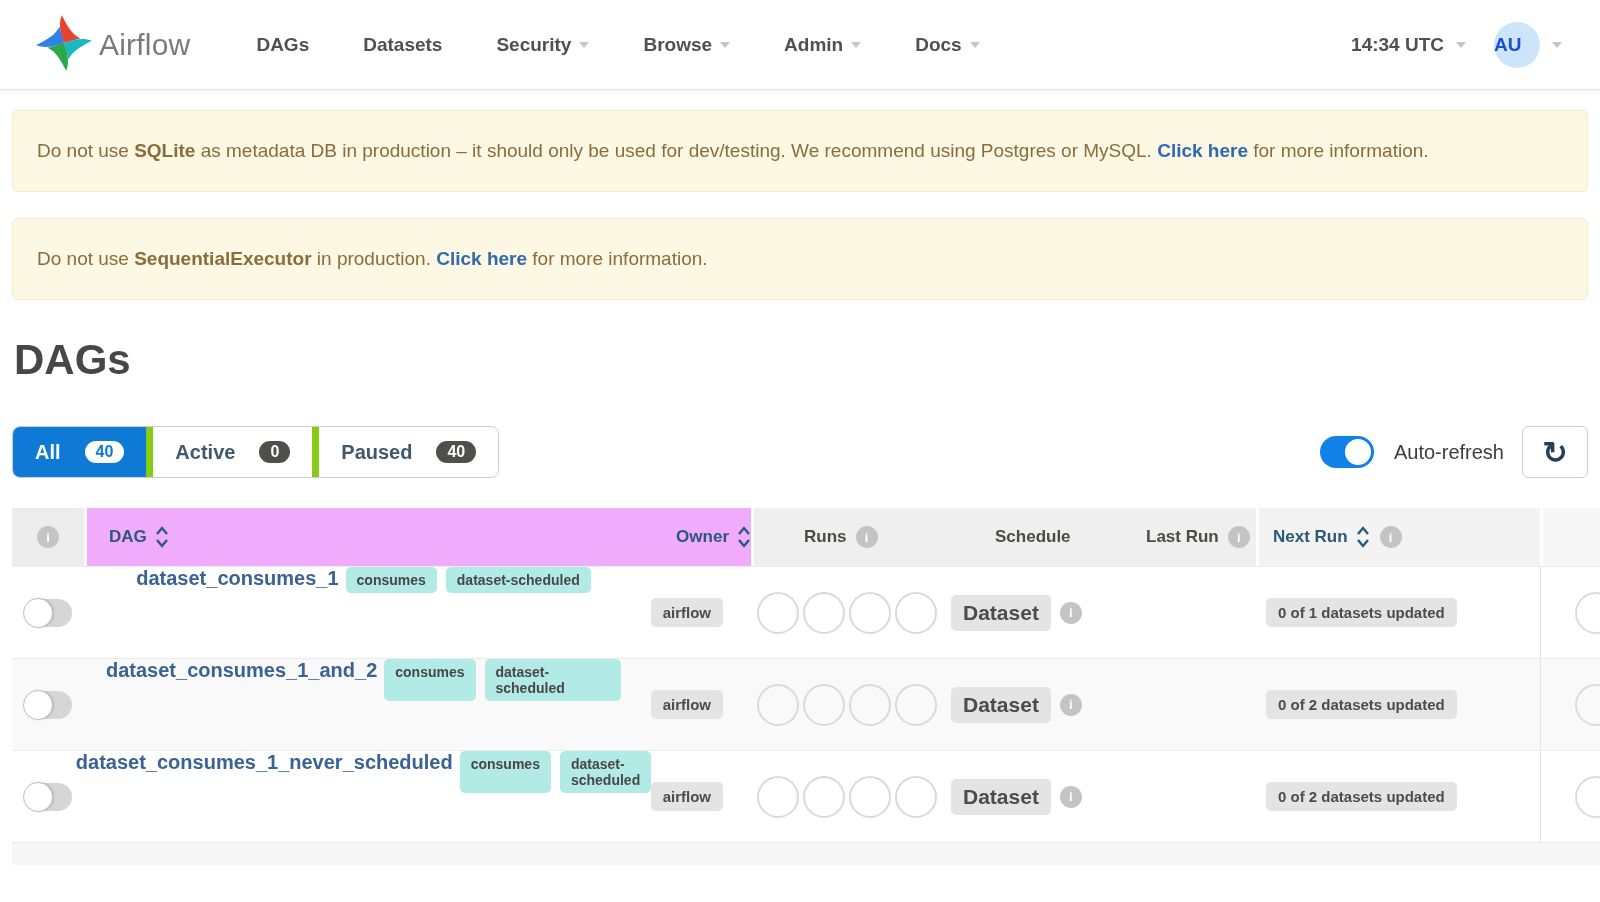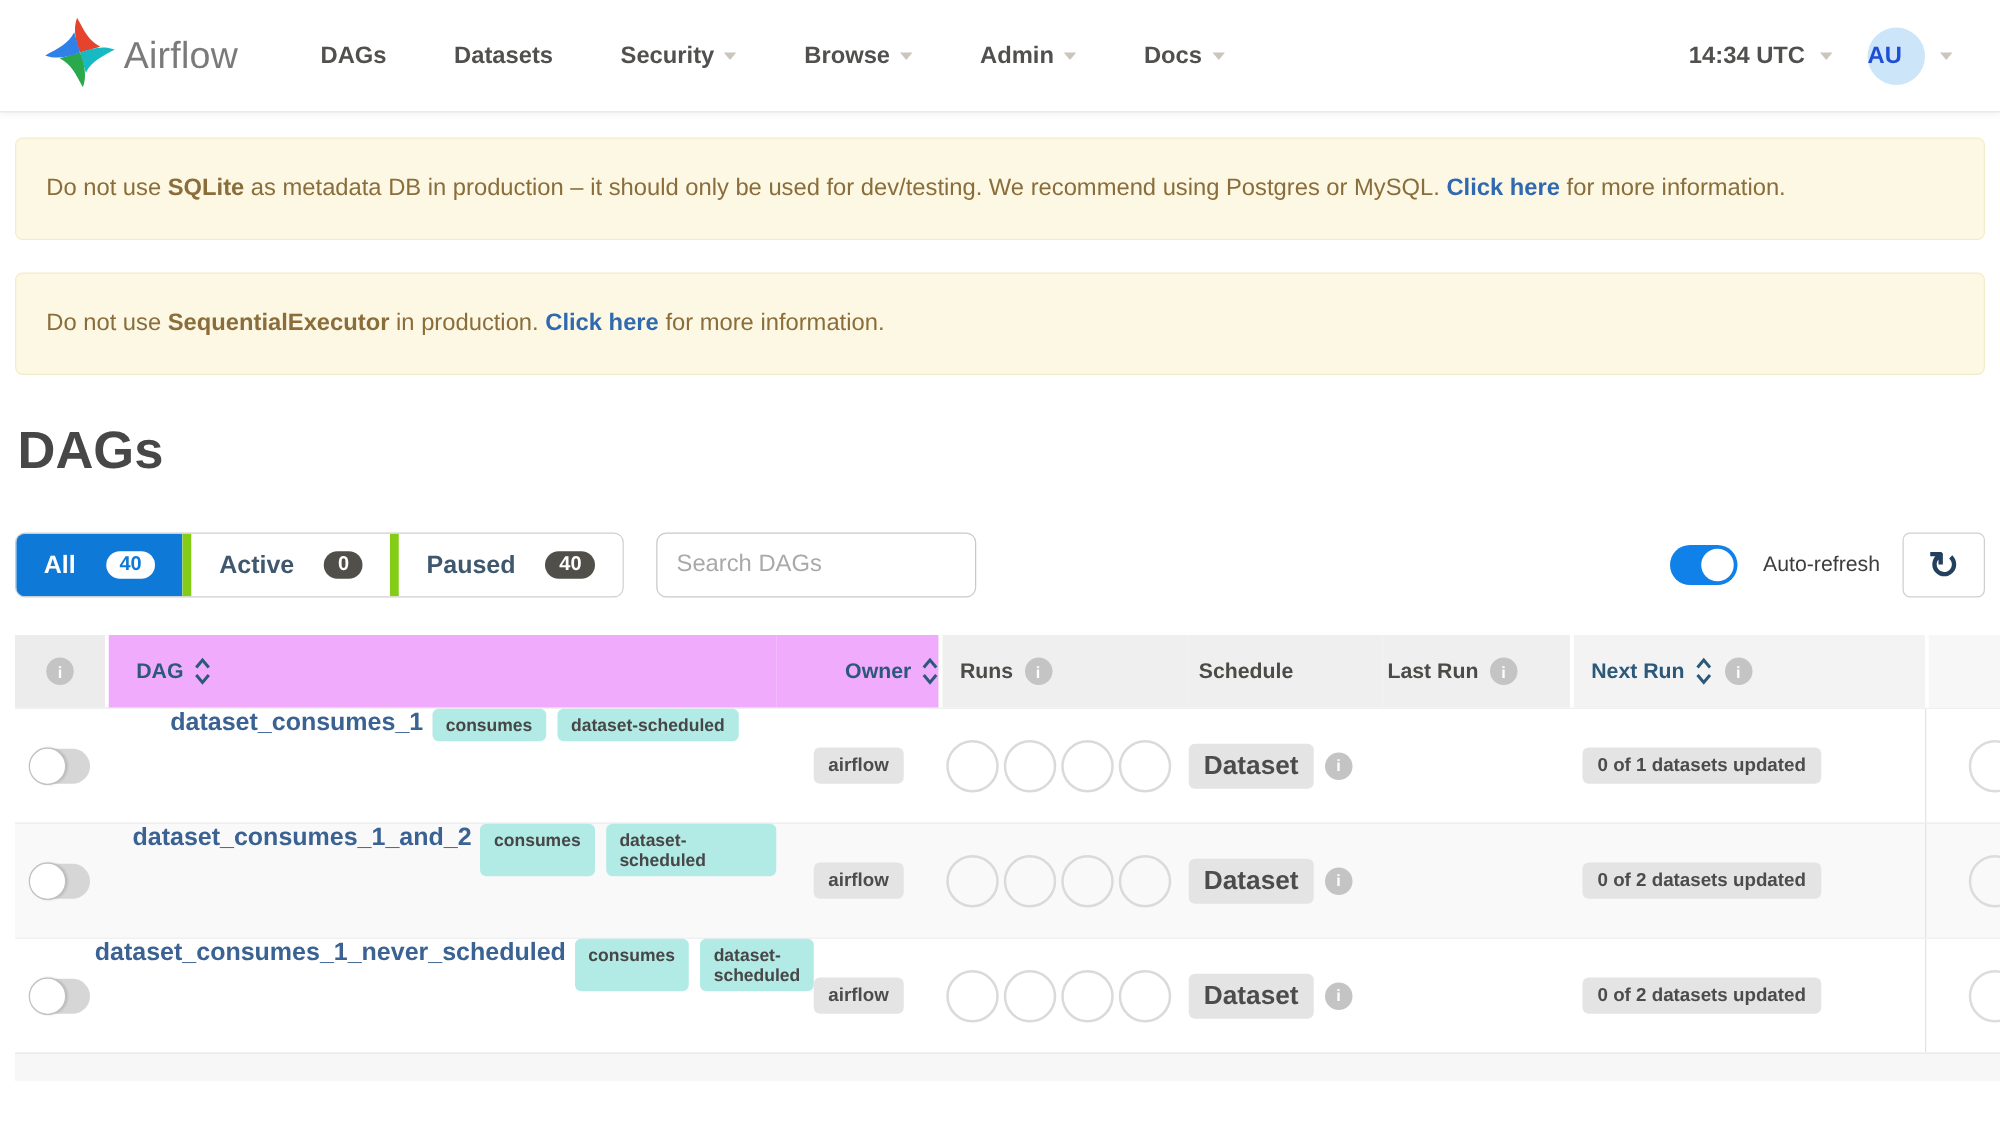--- a/index.html
+++ b/index.html
@@ -46,21 +46,21 @@
   .tab.active .count-pill { background: #fff; color: #0e79d6; }
   .text-input { height: 52px; border: 1px solid #c9c9c9; border-radius: 8px; padding: 0 15px;
     font-size: 19px; color: #51504f; font-family: "Liberation Sans", sans-serif; outline: none; }
   .text-input::placeholder { color: #a9a9a9; }
   .input-tags { width: 212px; margin-left: 114px; }
   .input-search { width: 256px; margin-left: 26px; }
   .autorefresh { margin-left: auto; display: flex; align-items: center; }
   .switch { width: 54px; height: 32px; border-radius: 16px; background: #1181ea; position: relative; cursor: pointer; }
   .switch .knob { position: absolute; top: 3px; right: 3px; width: 26px; height: 26px;
     border-radius: 50%; background: #fff; }
-  .autorefresh-label { font-size: 17px; color: #3d3d3d; margin-left: 20px; }
+  .autorefresh-label { font-size: 20px; color: #3d3d3d; margin-left: 20px; }
   .refresh-btn { width: 66px; height: 52px; margin-left: 18px; border: 1px solid #cfcfcf;
     border-radius: 6px; background: #fff; display: flex; align-items: center; justify-content: center;
     font-size: 30px; font-weight: 700; color: #23405e; cursor: pointer; }
 
   
   .dag-table { margin: 30px 0 0 12px; width: 1588px; }
   .thead { display: flex; height: 58px; align-items: center; }
   .hcell { height: 100%; display: flex; align-items: center; font-size: 17px; font-weight: 700; }
   .col-toggle { width: 72px; justify-content: center; }
   .col-dag { width: 537px; }
@@ -75,21 +75,21 @@
   .thead .col-runs, .thead .col-sched, .thead .col-lastrun { background: #efefef; }
   .thead .col-nextrun { background: #f3f3f3; }
   .thead .col-tail { background: #f7f7f7; }
   .thead .col-dag, .thead .col-runs, .thead .col-nextrun, .thead .col-tail { border-left: 3px solid #fff; }
   .thead .col-dag { padding-left: 22px; }
   .thead .col-runs { padding-left: 14px; }
   .thead .col-sched { padding-left: 8px; }
   .thead .col-lastrun { padding-left: 4px; }
   .thead .col-nextrun { padding-left: 14px; }
   .h-sortable { color: #2c5879; cursor: pointer; display: flex; align-items: center; gap: 8px; }
-  .h-plain { color: #4c4b48; display: flex; align-items: center; gap: 9px; }
+  .h-plain { color: #4c4b48; display: flex; align-items: center; gap: 9px; margin-left: 36px; }
   .sort-icon { display: inline-flex; }
   .info-icon { width: 22px; height: 22px; border-radius: 50%; background: #c4c4c4; color: #fff;
     font-size: 13px; font-weight: 700; display: inline-flex; align-items: center; justify-content: center;
     font-style: normal; cursor: pointer; flex: none; }
 
   .trow { display: flex; height: 92px; align-items: center; border-top: 1px solid #ececec; background: #fff; }
   .trow.striped { background: #f9f9f9; }
   .cell { height: 100%; display: flex; align-items: center; }
   .cell.col-toggle { justify-content: center; }
   .pause-toggle { width: 48px; height: 28px; border-radius: 14px; background: #d6d6d6; position: relative; cursor: pointer; }
@@ -187,21 +187,20 @@
     </button>
     <button class="tab">
       <span>Active</span>
       <span class="count-pill">0</span>
     </button>
     <button class="tab">
       <span>Paused</span>
       <span class="count-pill">40</span>
     </button>
   </div>
-  <input class="text-input input-search" placeholder="Search DAGs" style="">
   <div class="autorefresh">
     <div class="switch">
       <div class="knob"></div>
     </div>
     <span class="autorefresh-label">Auto-refresh</span>
     <button class="refresh-btn">
       <span>↻</span>
     </button>
   </div>
 </div>

